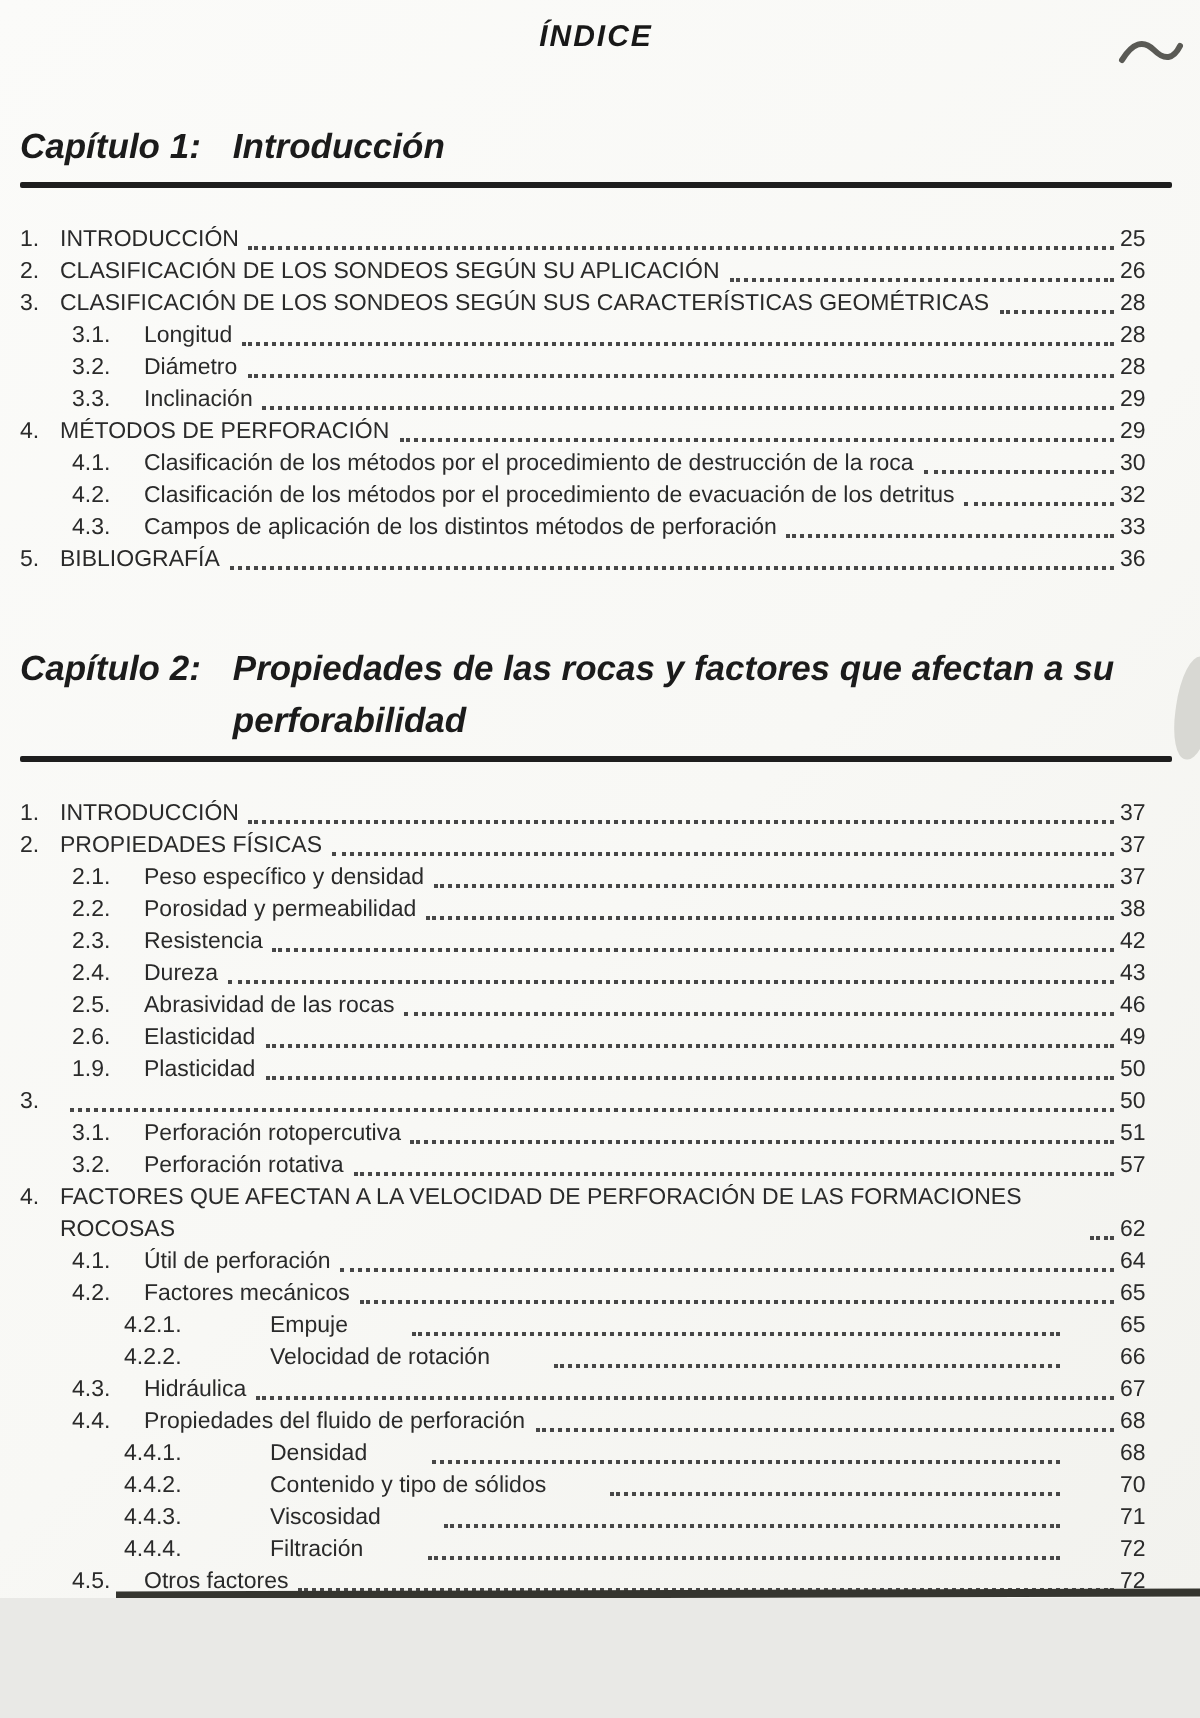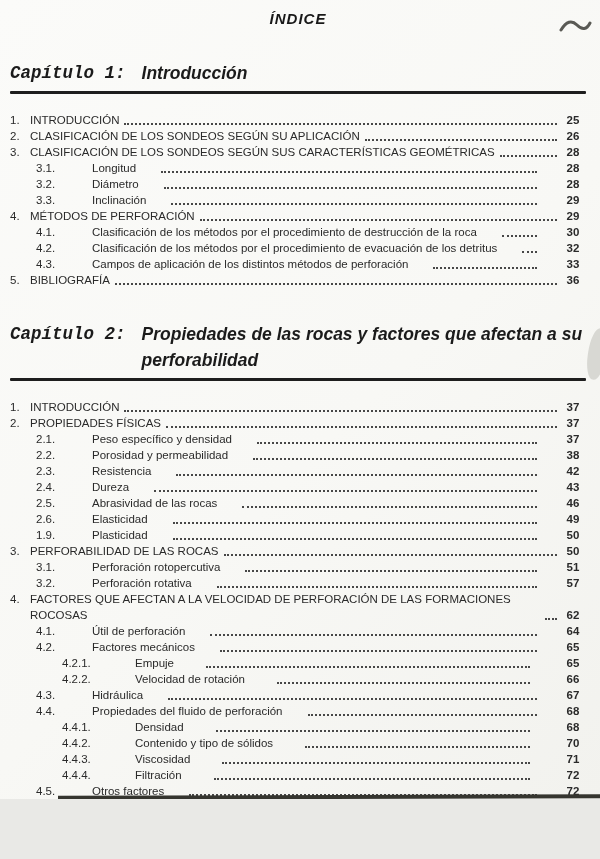--- a/index.html
+++ b/index.html
@@ -31,52 +31,52 @@
   .chapter + .chapter { }
   .chapter-heading {
     display: flex;
     align-items: flex-start;
     font-weight: bold;
     font-style: italic;
     font-size: 17.5px;
     line-height: 1.45;
     color: #1b1b1b;
   }
-  .chapter-prefix { flex: 0 0 auto; margin-right: 16px; white-space: nowrap; font-family: Liberation Mono, monospace; }
+  .chapter-prefix { flex: 0 0 auto; margin-right: 16px; white-space: nowrap; }
   .chapter-title-lines { display: flex; flex-direction: column; }
   .chapter-title-line { display: block; }
   .chapter-rule {
     height: 3px;
     background: var(--rule, #1e1e1e);
     margin-top: 5px;
     border-radius: 1px;
   }
   .entries { margin-top: 18px; }
   .entry {
     display: flex;
     align-items: flex-end;
     font-size: 11.5px;
     line-height: 16px;
     color: var(--ink, #2a2a2a);
   }
   .entry .num { flex: 0 0 auto; align-self: flex-start; }
   .level-1 .num { width: 20px; }
-  .level-2 { padding-left: 26px; gap: 20px; }
+  .level-2 { padding-left: 26px; }
   .level-2 .num { width: 36px; }
   .level-3 { padding-left: 52px; gap: 27px; }
   .level-3 .num { width: 46px; }
   .entry .text { flex: 0 1 auto; min-width: 0; }
   .entry .dots {
     flex: 1 1 12px;
     min-width: 12px;
     height: 0;
     border-bottom: 2px dotted #474747;
     margin: 0 3px 3px 5px;
   }
-  .entry .pg { flex: 0 0 26px; text-align: center; white-space: nowrap; font-weight: bold; }
+  .entry .pg { flex: 0 0 26px; text-align: left; white-space: nowrap; }
 
   
   .artifact-top-right {
     position: absolute; top: 14px; right: 8px;
     width: 34px; height: 26px;
   }
   .artifact-right-smudge {
     position: absolute; top: 328px; right: -6px;
     width: 18px; height: 52px;
     background: #d8d8d3;
@@ -238,21 +238,20 @@
             <span class="pg">49</span>
           </div>
           <div class="entry level-2">
             <span class="num">1.9.</span>
             <span class="text">Plasticidad</span>
             <span class="dots"></span>
             <span class="pg">50</span>
           </div>
           <div class="entry level-1">
             <span class="num">3.</span>
-            <span class="text">PERFORABILIDAD DE LAS ROCAS</span>
             <span class="dots"></span>
             <span class="pg">50</span>
           </div>
           <div class="entry level-2">
             <span class="num">3.1.</span>
             <span class="text">Perforación rotopercutiva</span>
             <span class="dots"></span>
             <span class="pg">51</span>
           </div>
           <div class="entry level-2">

